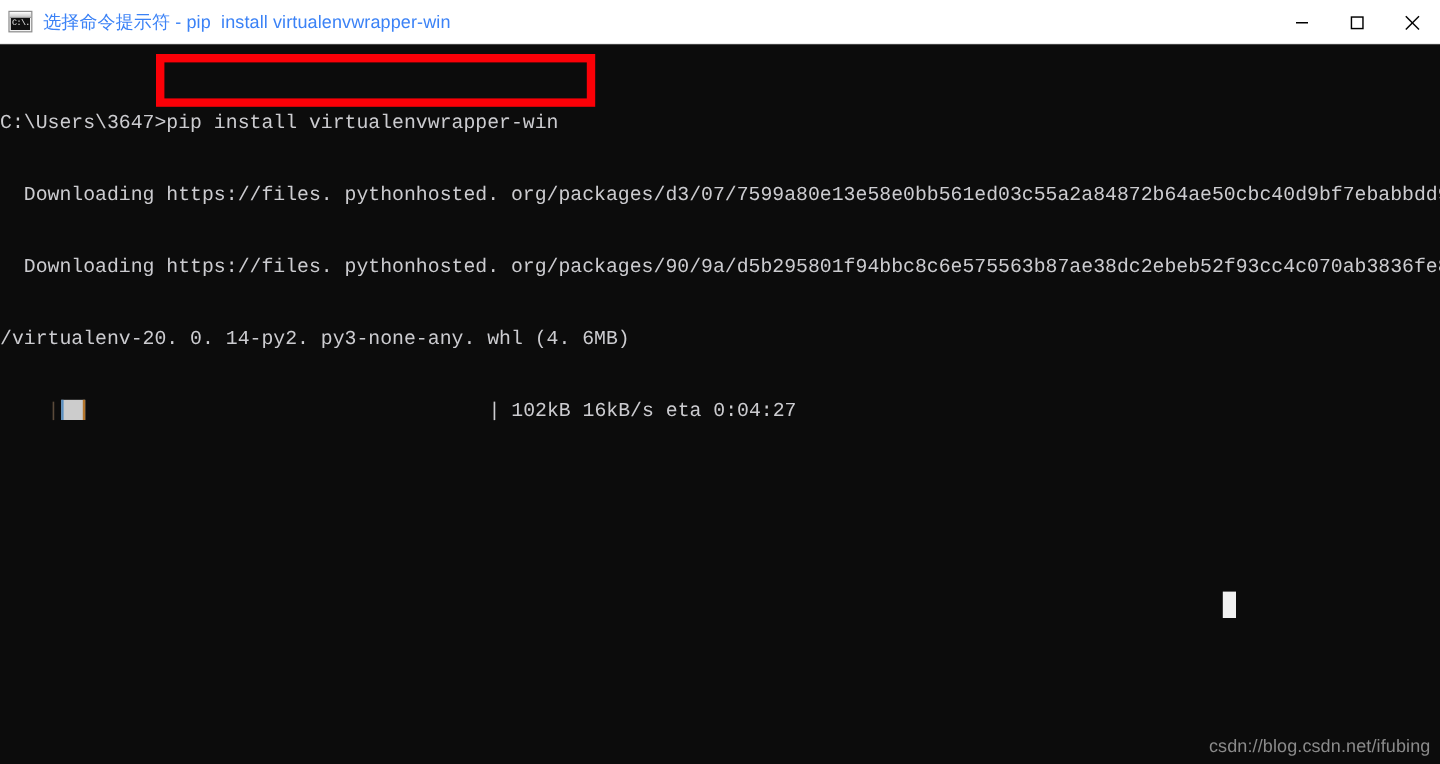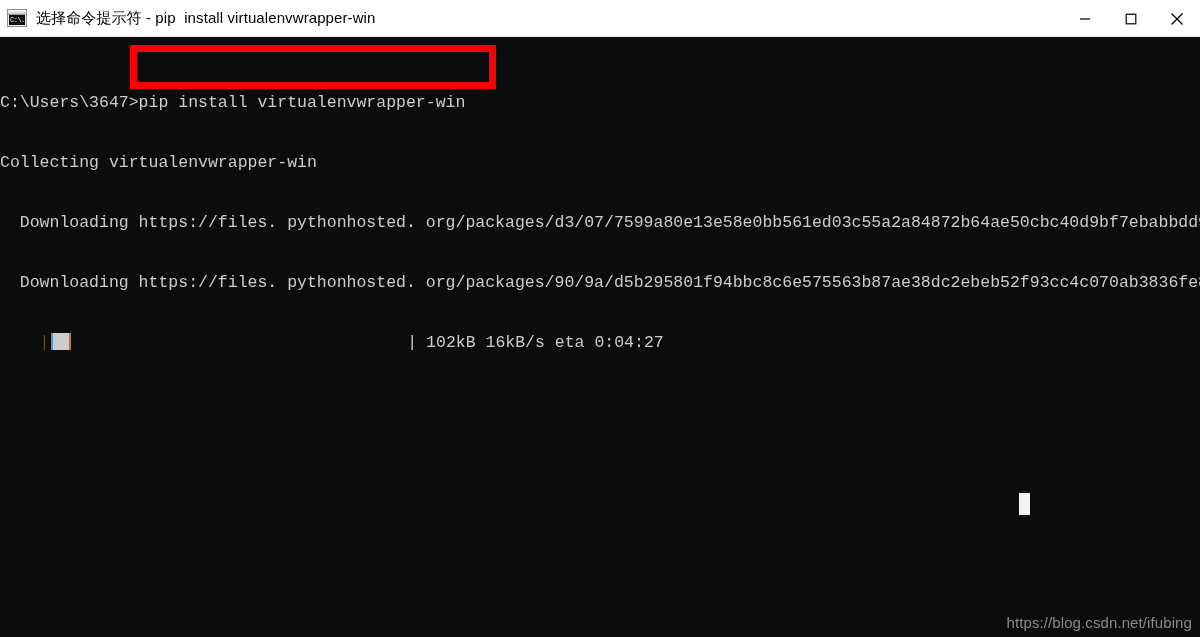--- a/index.html
+++ b/index.html
@@ -62,21 +62,21 @@
     font-family: "Liberation Mono", monospace;
     font-size: 7px;
     line-height: 11px;
     letter-spacing: -0.5px;
     padding-left: 1px;
     box-sizing: border-box;
   }
 
   #window-title {
     font-size: 15px;
-    color: #000000;
+    color: #3b82f6;
     white-space: pre;
     letter-spacing: 0.1px;
   }
 
   #window-controls {
     position: absolute;
     top: 0;
     right: 0;
     height: 37px;
     display: flex;
@@ -200,26 +200,26 @@
           <line x1="1.5" y1="1.5" x2="12.5" y2="12.5" stroke="#000000" stroke-width="1.2"></line>
           <line x1="12.5" y1="1.5" x2="1.5" y2="12.5" stroke="#000000" stroke-width="1.2"></line>
         </svg>
       </button>
     </div>
   </div>
 
   <div id="console">
     <div id="console-text">
       <div class="cline">C:\Users\3647&gt;pip install virtualenvwrapper-win</div>
-      <div class="cline">Collecting virtualenvwrapper-win</div>
       <div class="cline">  Downloading https://files. pythonhosted. org/packages/d3/07/7599a80e13e58e0bb561ed03c55a2a84872b64ae50cbc40d9bf7ebabbdd9</div>
       <div class="cline">  Downloading https://files. pythonhosted. org/packages/90/9a/d5b295801f94bbc8c6e575563b87ae38dc2ebeb52f93cc4c070ab3836fe8</div>
+      <div class="cline">/virtualenv-20. 0. 14-py2. py3-none-any. whl (4. 6MB)</div>
       <div class="cline"><span class="bar-lead">    |</span><span class="bar-cell"></span><span>                                  </span><span>|</span><span style="margin-left:9px">102kB 16kB/s eta 0:04:27</span></div>
     </div>
 
     <div id="cursor-block"></div>
 
-    <div id="watermark">https://blog.csdn.net/ifubing</div>
+    <div id="watermark">csdn://blog.csdn.net/ifubing</div>
   </div>
 
   <div id="red-highlight"></div>
 
 </div>
 
 </body></html>

